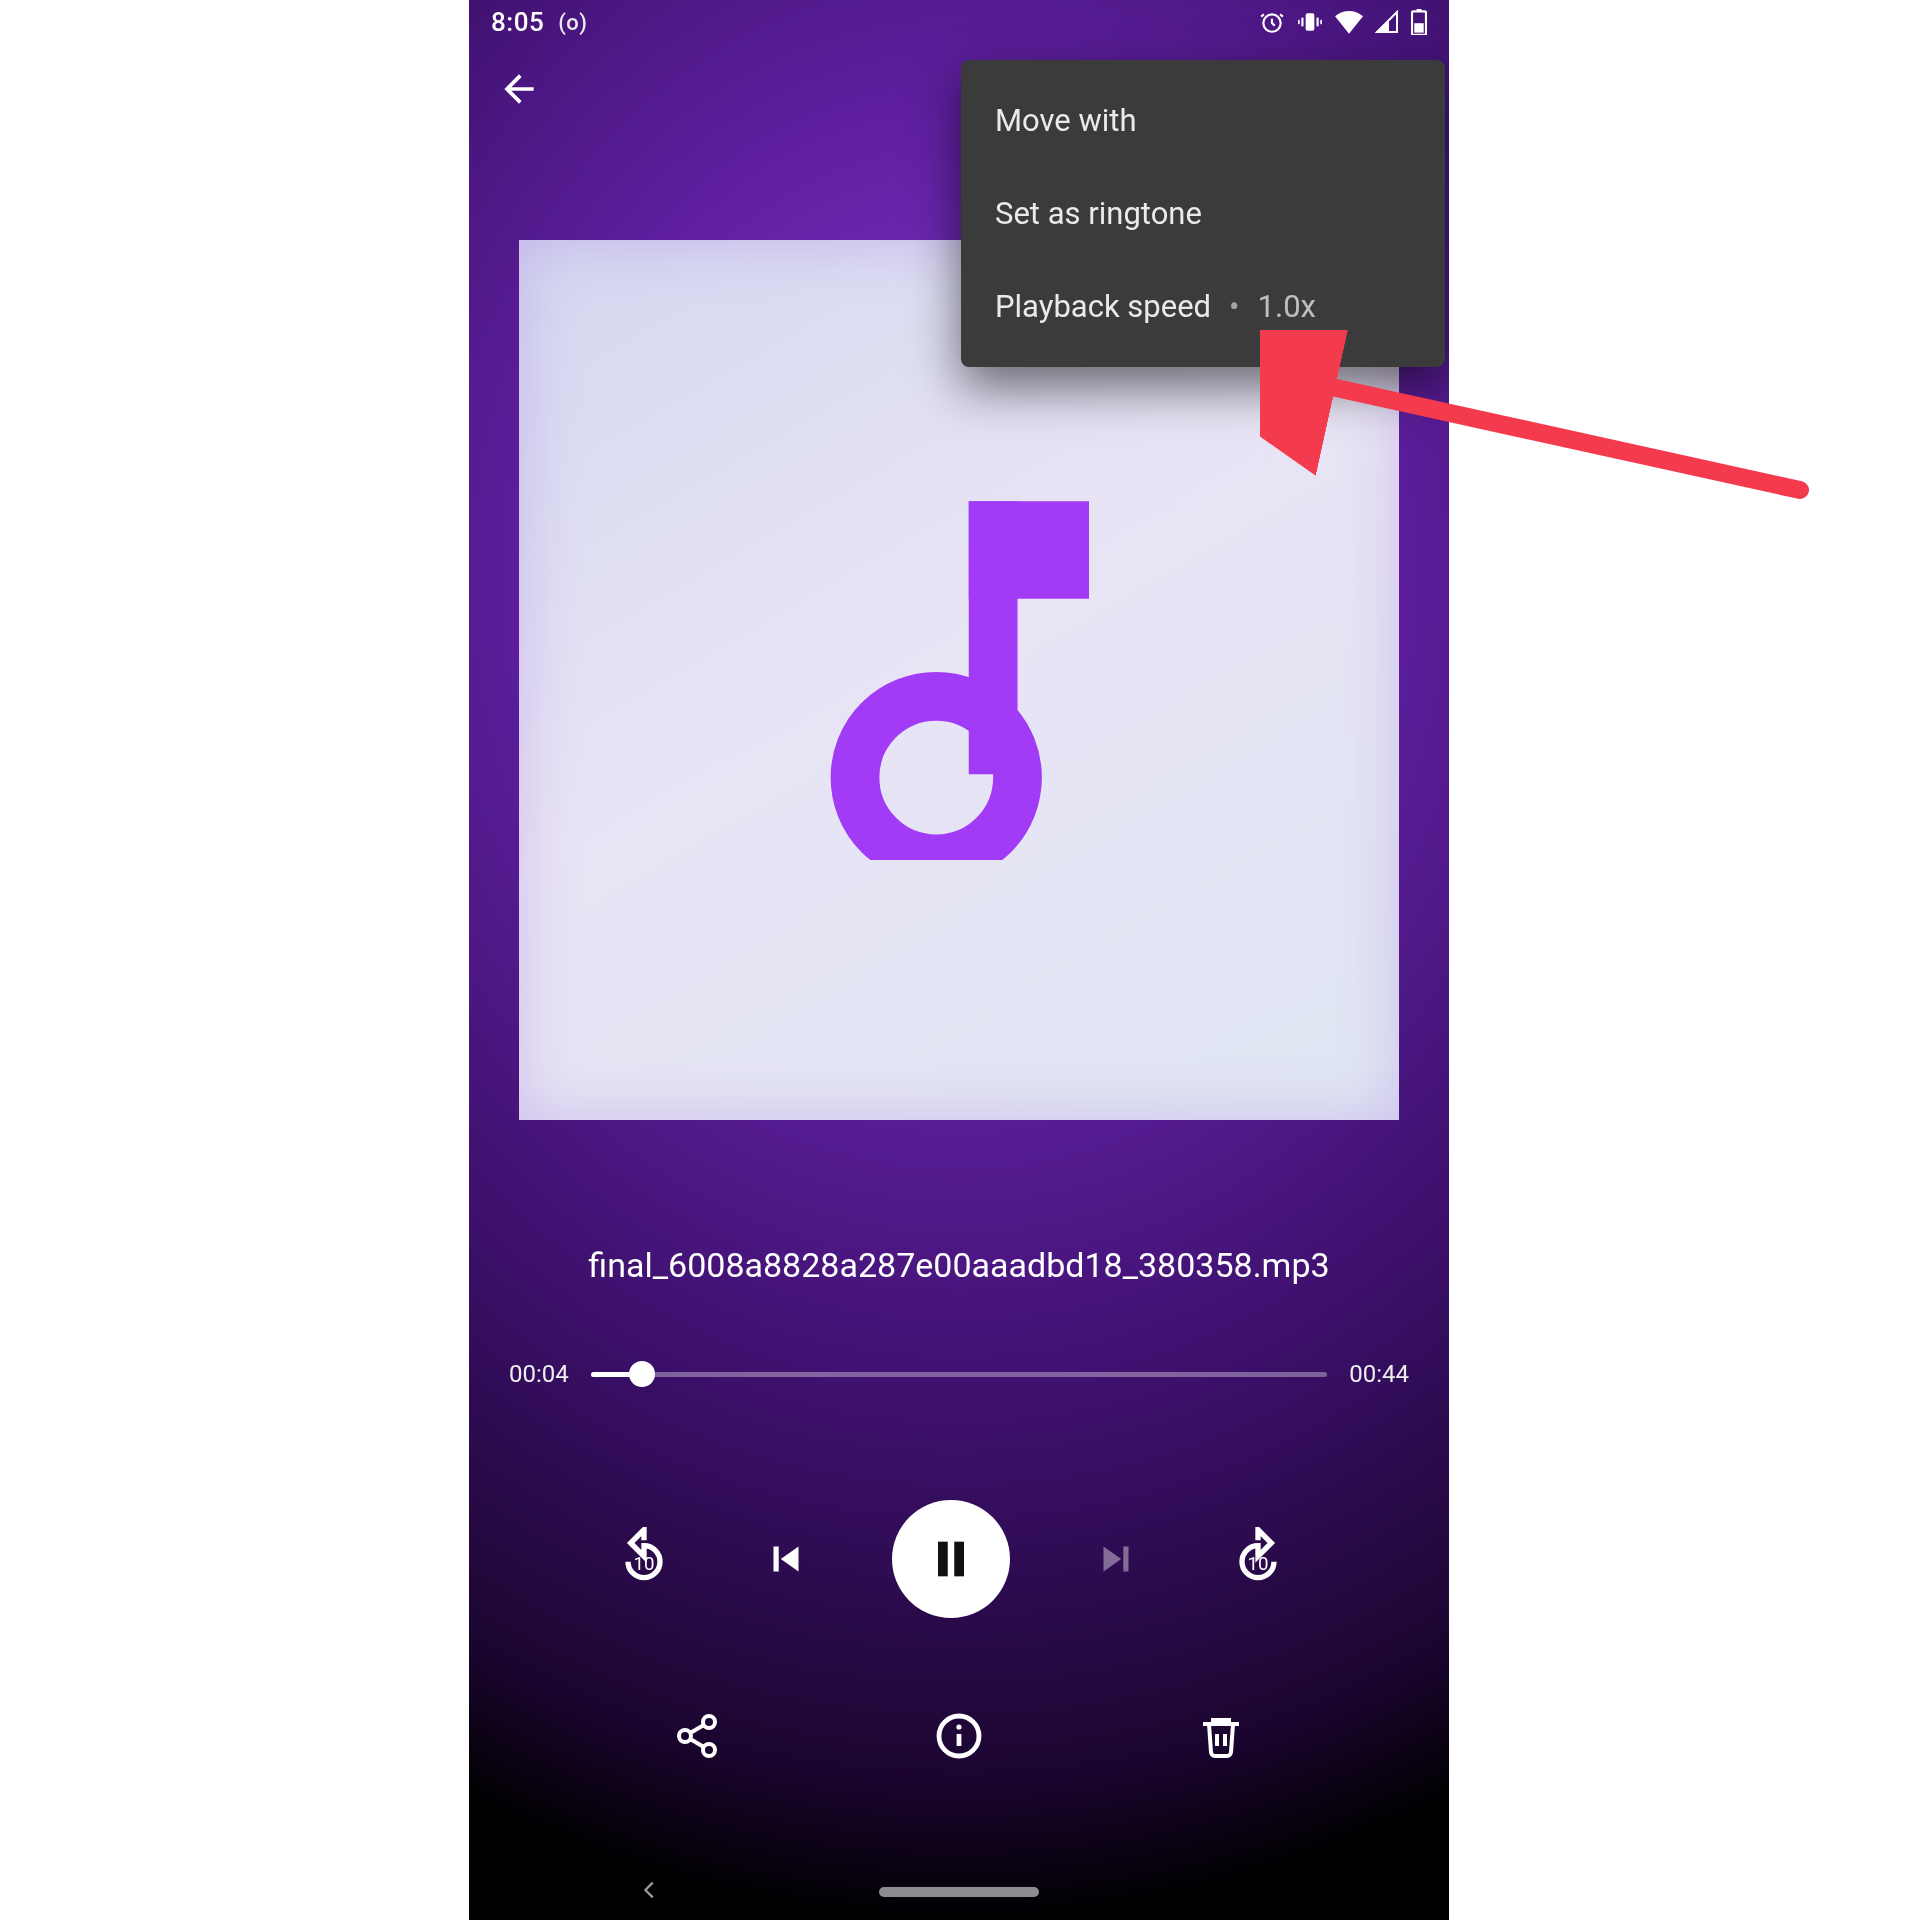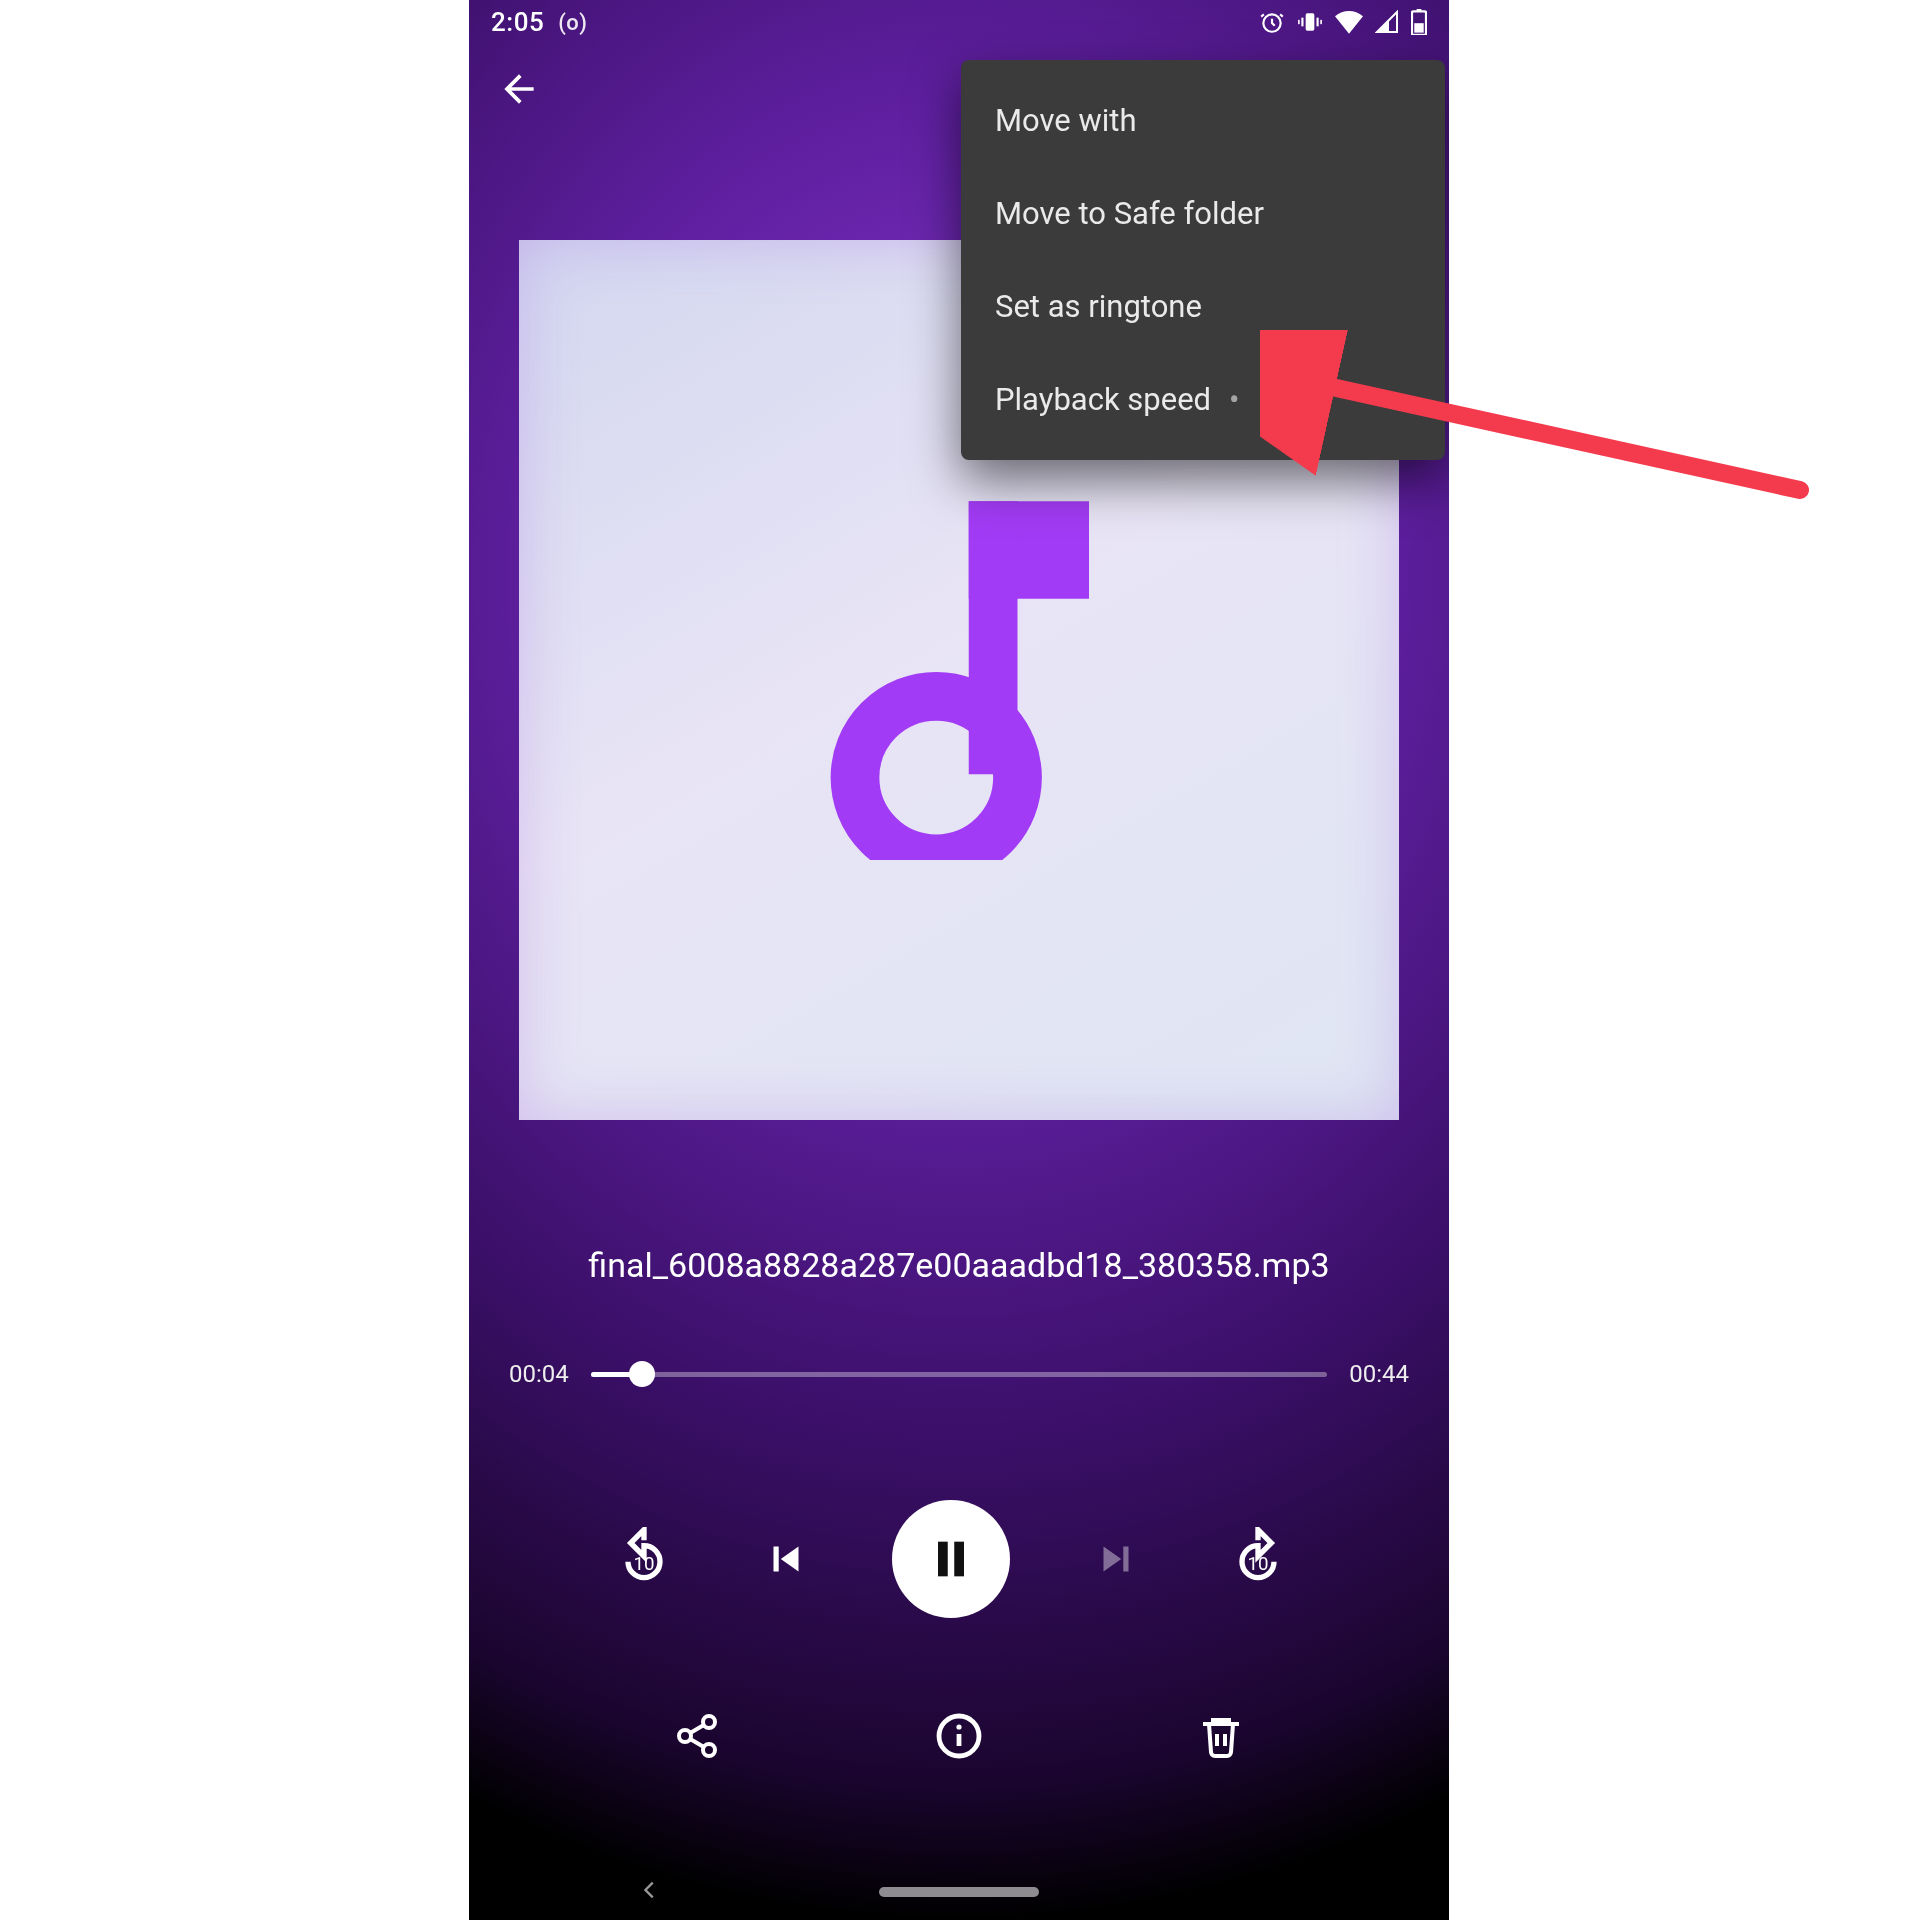--- a/index.html
+++ b/index.html
@@ -197,21 +197,21 @@
 </style>
 </head>
 <body>
 
 <div class="stage">
 
   <div class="phone">
 
     <div class="status-bar">
       <div class="status-left">
-        <span>2:05</span>
+        <span>8:05</span>
         <span style="font-size:22px;opacity:.9;">(o)</span>
       </div>
       <div class="status-right">
         <span>
           <svg width="26" height="26" viewBox="0 0 24 24" fill="none" stroke="#fff" stroke-width="2">
               <circle cx="12" cy="13" r="8"></circle>
               <path d="M12 9v4l2.5 2.5"></path>
               <path d="M4.5 5 2 7M19.5 5 22 7"></path>
             </svg>
         </span>
@@ -332,23 +332,20 @@
         <svg width="22" height="22" viewBox="0 0 24 24" fill="none" stroke="#fff" stroke-width="2.5">
             <polyline points="15,4 7,12 15,20"></polyline>
           </svg>
       </span>
       <div class="nav-pill"></div>
     </div>
 
     <div class="overflow-menu">
       <div class="menu-item">
         <span>Move with</span>
-      </div>
-      <div class="menu-item">
-        <span>Move to Safe folder</span>
       </div>
       <div class="menu-item">
         <span>Set as ringtone</span>
       </div>
       <div class="menu-item">
         <span>Playback speed</span>
         <span class="dot">•</span>
         <span class="suffix">1.0x</span>
       </div>
     </div>

